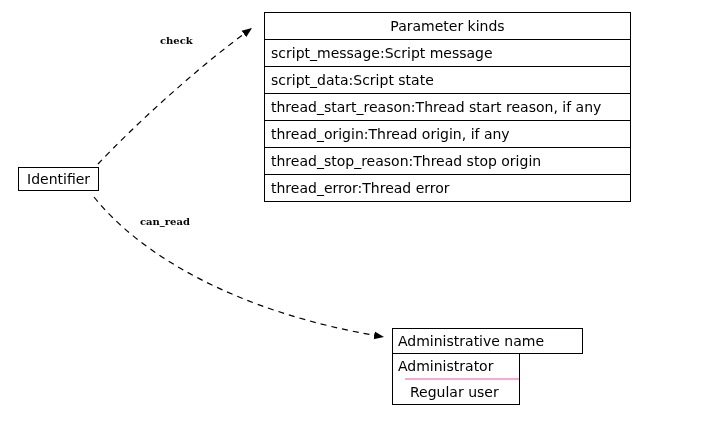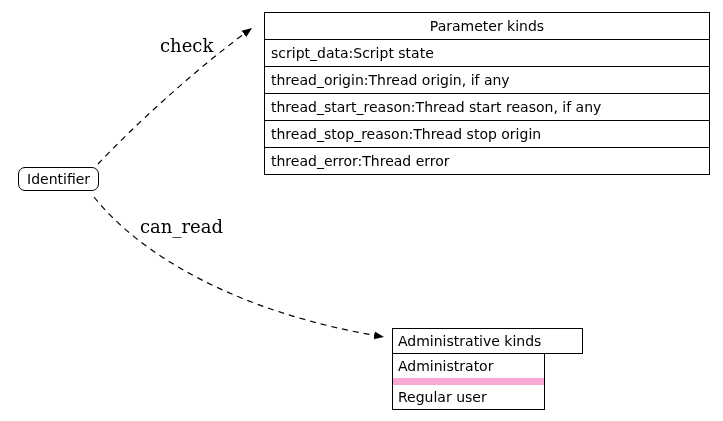--- a/index.html
+++ b/index.html
@@ -22,63 +22,65 @@
   }
   .record .rtitle{
     text-align:center;padding:4px 6px;line-height:18px;white-space:nowrap;
   }
   .record .trow{
     border-top:1px solid #000;padding:4px 6px;line-height:18px;white-space:nowrap;
   }
   .edge-label{
     position:absolute;white-space:nowrap;
     font-family:"DejaVu Serif","Liberation Serif",serif;
-    font-size:18px;
+    font-size:10px;
+    font-weight:bold;
   }
   
   .admin-header{
     position:absolute;border:1px solid #000;background:#fff;
     padding:3px 5px;line-height:18px;white-space:nowrap;
   }
   .admin-body{
     position:absolute;border:1px solid #000;background:#fff;
   }
   .admin-body .trow{padding:3px 5px;line-height:18px;white-space:nowrap;}
-  .admin-body .trow + .trow{border-top:7px solid #f9a8d4;}
+  .admin-body .trow + .trow{border-top:2px solid #f9a8d4;margin-left:12px;}
 </style>
 </head>
 <body>
 
 <div id="canvas">
 
   <svg id="edge-layer" viewBox="0 0 723 421" xmlns="http://www.w3.org/2000/svg">
     <defs>
       <marker id="arrow" markerWidth="11" markerHeight="9" refX="10" refY="4.5" orient="auto" markerUnits="userSpaceOnUse">
         <path d="M0,0.5 L10,4.5 L0,8.5 z" fill="#000"></path>
       </marker>
     </defs>
     <path d="M 98 164 C 132 128, 194 70, 252 28" fill="none" stroke="#000" stroke-width="1.2" stroke-dasharray="6,5" marker-end="url(#arrow)"></path>
     <path d="M 94 197 C 138 252, 232 312, 384 337" fill="none" stroke="#000" stroke-width="1.2" stroke-dasharray="6,5" marker-end="url(#arrow)"></path>
   </svg>
 
   <div class="edge-label" style="left:160px;top:35px;">check</div>
   <div class="edge-label" style="left:140px;top:216px;">can_read</div>
 
-  <div class="node-box" style="left:18px;top:167px;border-radius:7px;">
+  <div class="node-box" style="left:18px;top:167px;">
     <span>Identifier</span>
   </div>
 
-  <div class="record" style="left:264px;top:12px;width:446px;">
+  <div class="record" style="left:264px;top:12px;width:367px;">
     <div class="rtitle">Parameter kinds</div>
+    <div class="trow">script_message:Script message</div>
     <div class="trow">script_data:Script state</div>
+    <div class="trow">thread_start_reason:Thread start reason, if any</div>
     <div class="trow">thread_origin:Thread origin, if any</div>
-    <div class="trow">thread_start_reason:Thread start reason, if any</div>
     <div class="trow">thread_stop_reason:Thread stop origin</div>
     <div class="trow">thread_error:Thread error</div>
   </div>
 
-  <div class="admin-header" style="left:392px;top:328px;width:191px;">Administrative kinds</div>
-  <div class="admin-body" style="left:392px;top:353px;width:153px;">
+  <div class="admin-header" style="left:392px;top:328px;width:191px;">Administrative name</div>
+  <div class="admin-body" style="left:392px;top:353px;width:128px;">
     <div class="trow">Administrator</div>
     <div class="trow">Regular user</div>
   </div>
 
 </div>
 
 </body></html>

